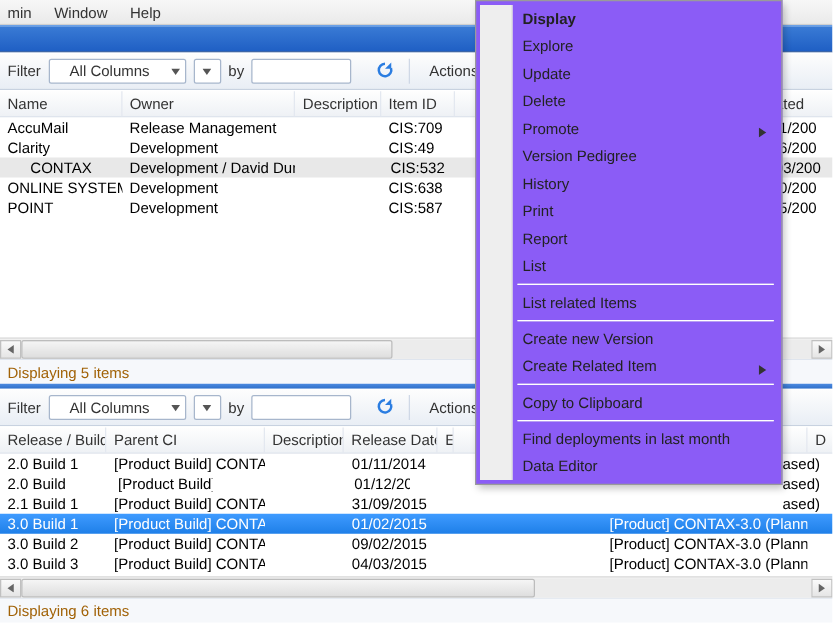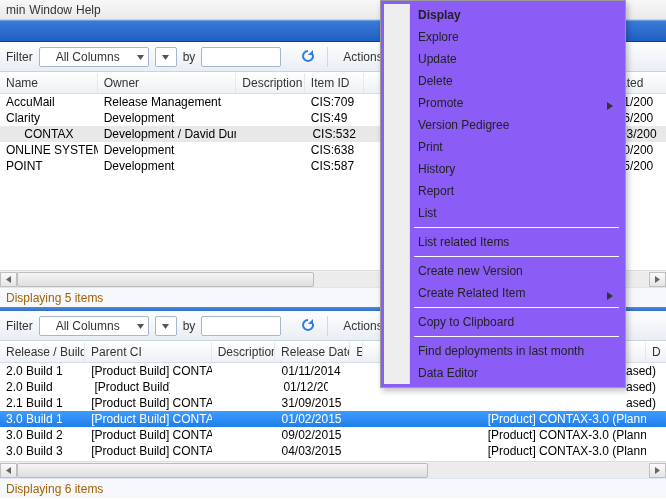--- a/index.html
+++ b/index.html
@@ -1,19 +1,19 @@
 <!DOCTYPE html>
 <html><head>
 <meta charset="utf-8">
 <style>
   * { box-sizing: border-box; font-family: "Segoe UI", Tahoma, sans-serif; font-size: 12px; }
   html, body { margin: 0; padding: 0; width: 666px; height: 504px; overflow: hidden; background: #fff; }
   .root { width: 666px; height: 504px; position: relative; background: #fff; }
 
-  .menubar { height: 20px; background: linear-gradient(#f7f7f7,#eaeaea); display:flex; align-items:center; padding:0 6px; gap:4px; color:#333; border-bottom:1px solid #d0d0d0;}
+  .menubar { height: 20px; background: linear-gradient(#f7f7f7,#eaeaea); display:flex; align-items:center; padding:0 6px; gap:18px; color:#333; border-bottom:1px solid #d0d0d0;}
   .menubar span { cursor:default; }
 
   .bluebar { height: 22px; background: linear-gradient(#3a7bd5,#1f5fc4); border-top:1px solid #6aa0e7; border-bottom:1px solid #10418e;}
 
   .toolbar { height: 30px; background: linear-gradient(#fdfdfd,#e9eef5); border-top:1px solid #fff; border-bottom:1px solid #c8d2e0; display:flex; align-items:center; padding:0 6px; gap:6px;}
   .lbl { color:#333; }
   .combo { height:20px; border:1px solid #a7b6cc; background:#fff; display:flex; align-items:center; padding:0 4px 0 16px; gap:4px; color:#333; border-radius:2px;}
   .combo .arrow { width:7px; height:7px; display:inline-block; }
   .combo .arrow svg { display:block; }
   .combo.small { width:22px; justify-content:center; padding:0;}
@@ -309,22 +309,22 @@
 <div class="ctxmenu" id="ctx">
   <div class="gutter"></div>
 <div class="mi bold">Display</div>
       <div class="mi">Explore</div>
       <div class="mi">Update</div>
       <div class="mi">Delete</div>
       <div class="mi">Promote<span class="sub"><svg width="7" height="8">
             <path d="M0 0 L0 8 L6 4 Z" fill="#333"></path>
           </svg></span></div>
       <div class="mi">Version Pedigree</div>
+      <div class="mi">History</div>
       <div class="mi">Print</div>
-      <div class="mi">History</div>
       <div class="mi">Report</div>
       <div class="mi">List</div>
       <div class="msep"></div>
       <div class="mi">List related Items</div>
       <div class="msep"></div>
       <div class="mi">Create new Version</div>
       <div class="mi">Create Related Item<span class="sub"><svg width="7" height="8">
             <path d="M0 0 L0 8 L6 4 Z" fill="#333"></path>
           </svg></span></div>
       <div class="msep"></div>

